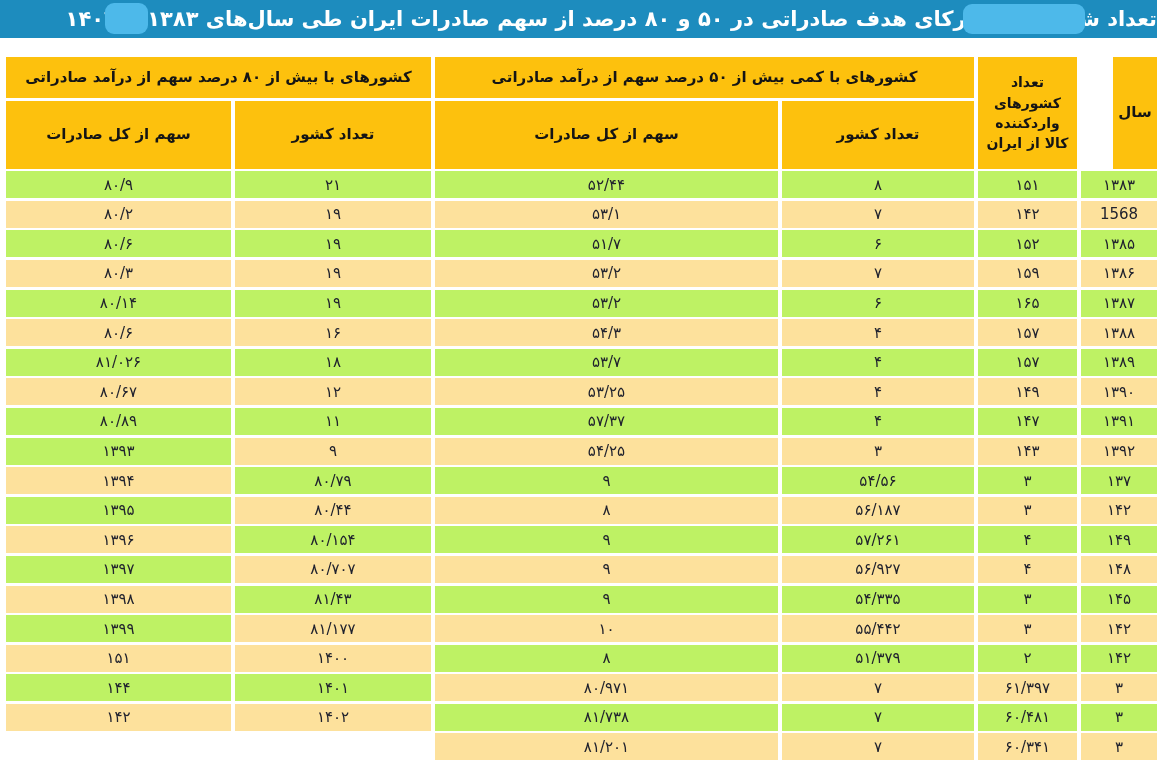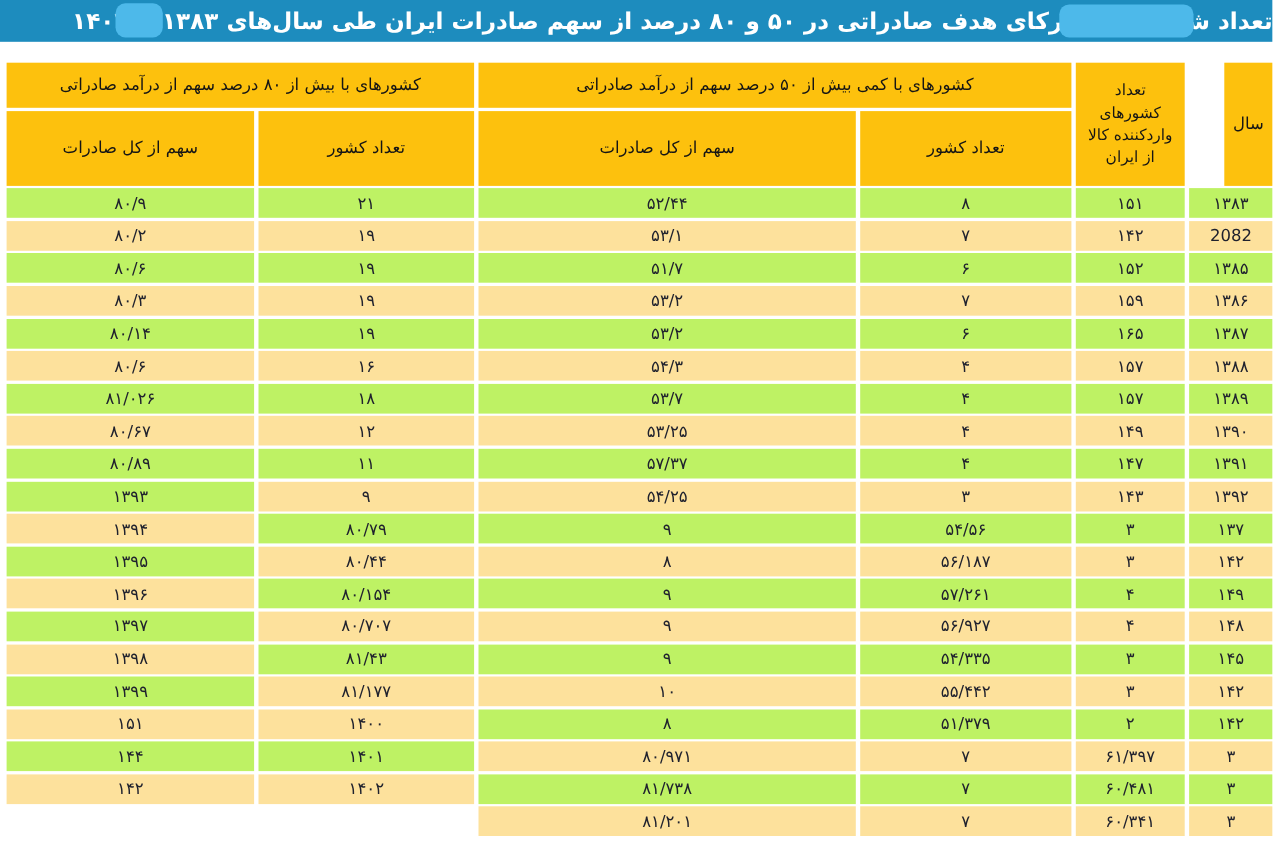--- a/index.html
+++ b/index.html
@@ -25,21 +25,21 @@
   
   .grid{
     position:absolute;top:57px;right:0;width:1151px;
     display:grid;direction:rtl;
     grid-template-columns:76px 99px 192px 343px 196px 1fr;
     grid-template-rows:41px 68px;
     grid-auto-rows:27px;
     column-gap:4px;row-gap:2.6px;
   }
   .cell{display:flex;align-items:center;justify-content:center;text-align:center;}
-  .h{background:#FDC10D;color:#151515;font-weight:400;font-size:15px;line-height:1.45;padding:2px 6px;}
+  .h{background:#FDC10D;color:#151515;font-weight:700;font-size:15px;line-height:1.45;padding:2px 6px;}
   .h-year{grid-column:1;grid-row:1/3;margin-left:32px;}
   .h-importers{grid-column:2;grid-row:1/3;font-size:14px;}
   .h-g50{grid-column:3/5;grid-row:1;text-align:right;}
   .h-g80{grid-column:5/7;grid-row:1;}
   .h-c50{grid-column:3;grid-row:2;}
   .h-s50{grid-column:4;grid-row:2;}
   .h-c80{grid-column:5;grid-row:2;}
   .h-s80{grid-column:6;grid-row:2;}
   .data{color:#20222E;font-size:15px;}
   .even{background:#bef264;}
@@ -68,21 +68,21 @@
     <div class="cell h h-s50">سهم از کل صادرات</div>
     <div class="cell h h-c80">تعداد کشور</div>
     <div class="cell h h-s80">سهم از کل صادرات</div>
 
   <div class="cell data even">۱۳۸۳</div>
       <div class="cell data even">۱۵۱</div>
       <div class="cell data even">۸</div>
       <div class="cell data even">۵۲/۴۴</div>
       <div class="cell data even">۲۱</div>
       <div class="cell data even">۸۰/۹</div>
-      <div class="cell data odd">2082</div>
+      <div class="cell data odd">1568</div>
       <div class="cell data odd">۱۴۲</div>
       <div class="cell data odd">۷</div>
       <div class="cell data odd">۵۳/۱</div>
       <div class="cell data odd">۱۹</div>
       <div class="cell data odd">۸۰/۲</div>
       <div class="cell data even">۱۳۸۵</div>
       <div class="cell data even">۱۵۲</div>
       <div class="cell data even">۶</div>
       <div class="cell data even">۵۱/۷</div>
       <div class="cell data even">۱۹</div>

